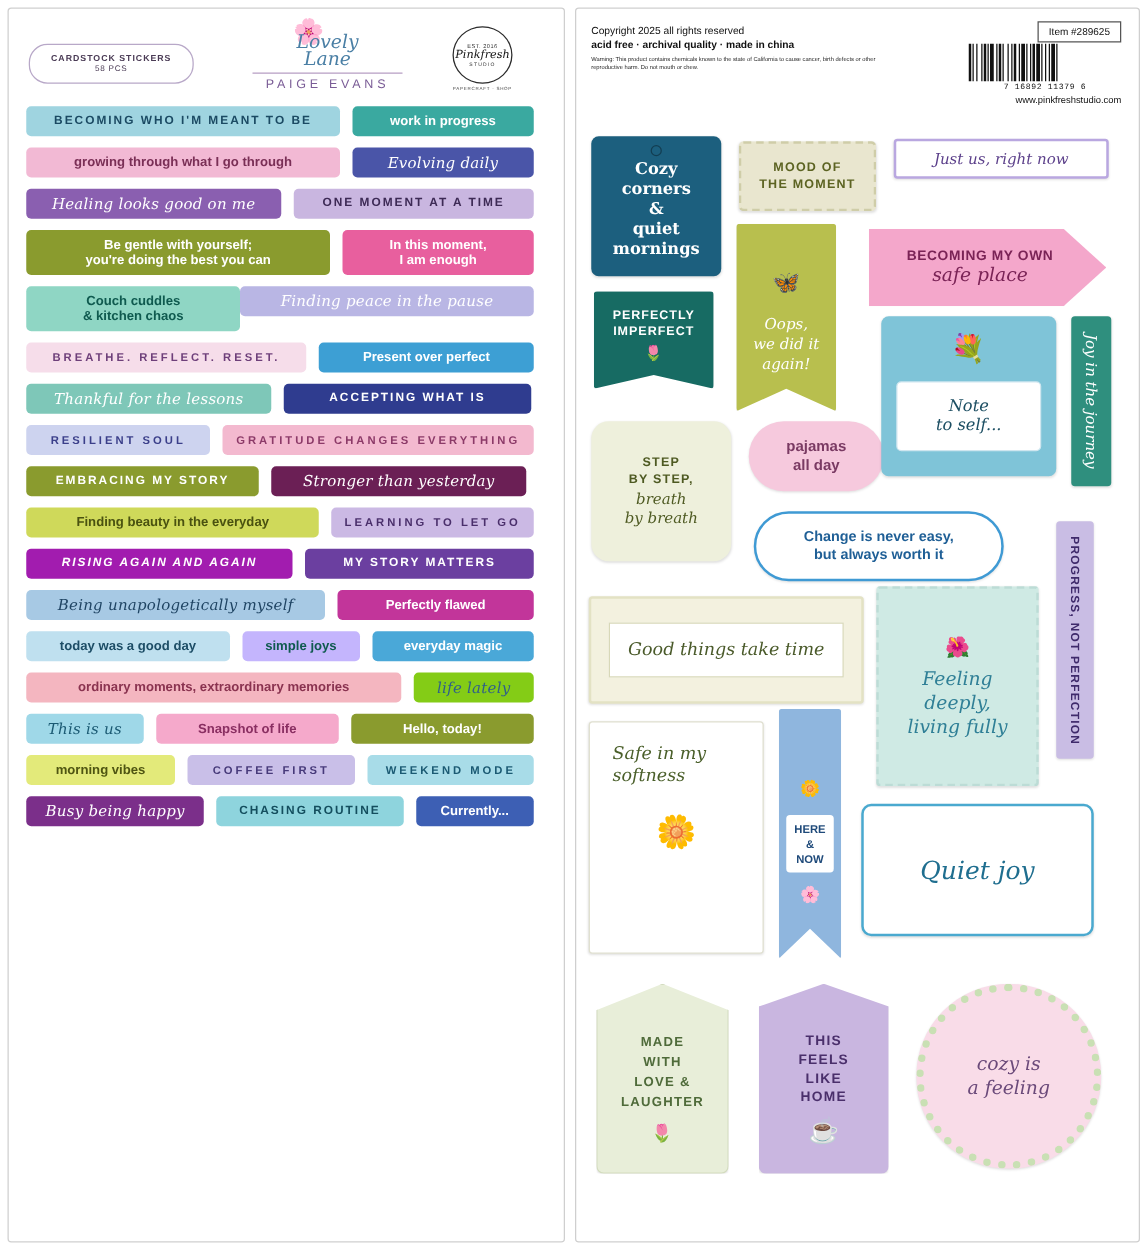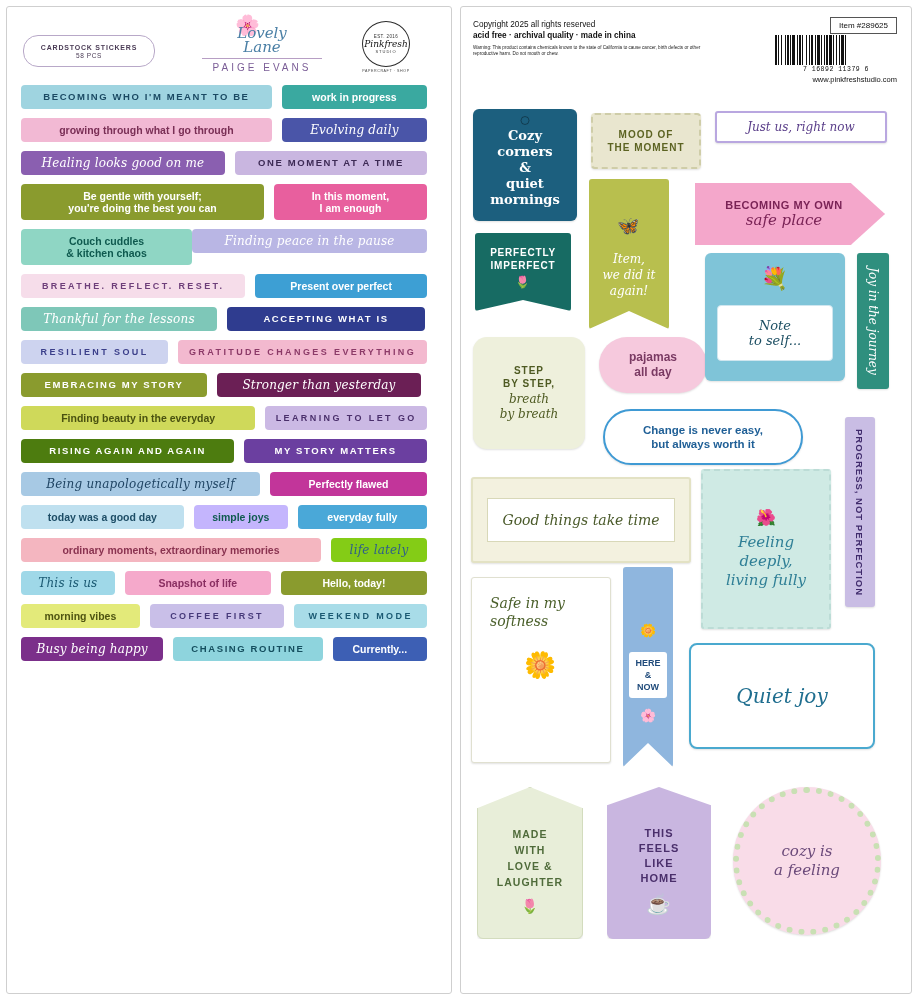--- a/index.html
+++ b/index.html
@@ -133,31 +133,31 @@
         </div>
         <div class="row">
           <div class="chip caps" style="background: rgb(138, 155, 46); color: rgb(255, 255, 255); width: 186px; margin-right: 10px; white-space: pre-line;">EMBRACING MY STORY</div>
           <div class="chip script" style="background: rgb(107, 31, 85); color: rgb(255, 255, 255); width: 204px; margin-right: 10px; white-space: pre-line;">Stronger than yesterday</div>
         </div>
         <div class="row">
           <div class="chip bold" style="background: rgb(207, 217, 90); color: rgb(74, 82, 16); width: 244px; margin-right: 10px; white-space: pre-line;">Finding beauty in the everyday</div>
           <div class="chip capsw" style="background: rgb(203, 185, 228); color: rgb(74, 47, 107); width: 168px; margin-right: 10px; white-space: pre-line;">LEARNING TO LET GO</div>
         </div>
         <div class="row">
-          <div class="chip caps" style="background: #4d7c0f; color: rgb(255, 255, 255); width: 222px; margin-right: 10px; white-space: pre-line;">RISING AGAIN AND AGAIN</div>
+          <div class="chip caps" style="background: #a21caf; color: rgb(255, 255, 255); width: 222px; margin-right: 10px; white-space: pre-line; font-style: italic;">RISING AGAIN AND AGAIN</div>
           <div class="chip caps" style="background: rgb(107, 63, 160); color: rgb(255, 255, 255); width: 190px; margin-right: 10px; white-space: pre-line;">MY STORY MATTERS</div>
         </div>
         <div class="row">
           <div class="chip script" style="background: rgb(167, 201, 228); color: rgb(31, 68, 99); width: 244px; margin-right: 10px; white-space: pre-line;">Being unapologetically myself</div>
           <div class="chip bold" style="background: rgb(194, 53, 154); color: rgb(255, 255, 255); width: 160px; margin-right: 10px; white-space: pre-line;">Perfectly flawed</div>
         </div>
         <div class="row">
           <div class="chip bold" style="background: rgb(191, 224, 239); color: rgb(29, 77, 102); width: 182px; margin-right: 10px; white-space: pre-line;">today was a good day</div>
           <div class="chip bold" style="background: #c4b5fd; color: rgb(15, 90, 79); width: 104px; margin-right: 10px; white-space: pre-line;">simple joys</div>
-          <div class="chip bold" style="background: rgb(74, 168, 216); color: rgb(255, 255, 255); width: 144px; margin-right: 10px; white-space: pre-line;">everyday fully</div>
+          <div class="chip bold" style="background: rgb(74, 168, 216); color: rgb(255, 255, 255); width: 144px; margin-right: 10px; white-space: pre-line;">everyday magic</div>
         </div>
         <div class="row">
           <div class="chip bold" style="background: rgb(244, 182, 192); color: rgb(138, 51, 80); width: 300px; margin-right: 10px; white-space: pre-line;">ordinary moments, extraordinary memories</div>
           <div class="chip script" style="background: #84cc16; color: rgb(47, 95, 138); width: 96px; margin-right: 10px; white-space: pre-line;">life lately</div>
         </div>
         <div class="row">
           <div class="chip script" style="background: rgb(159, 216, 232); color: rgb(27, 90, 115); width: 96px; margin-right: 10px; white-space: pre-line;">This is us</div>
           <div class="chip bold" style="background: rgb(245, 169, 203); color: rgb(138, 47, 98); width: 150px; margin-right: 10px; white-space: pre-line;">Snapshot of life</div>
           <div class="chip bold" style="background: rgb(138, 155, 46); color: rgb(255, 255, 255); width: 150px; margin-right: 10px; white-space: pre-line;">Hello, today!</div>
         </div>
@@ -260,21 +260,21 @@
       <div class="abs ctr col shadow" style="left:14px;top:146px;width:96px;height:78px;background:#176b63;color:#fff;border-radius:3px;
                   clip-path:polygon(0 0,100% 0,100% 100%,50% 86%,0 100%);">
         <div style="font-weight:bold;font-size:10px;letter-spacing:.8px;line-height:13px;white-space:pre-line;margin-top:-10px;">PERFECTLY
 IMPERFECT</div>
         <div class="smallflower" style="margin-top:4px;">🌷</div>
       </div>
 
       <div class="abs ctr col shadow" style="left:128px;top:92px;width:80px;height:150px;background:#b8bf4e;color:#fff;border-radius:3px;
                   clip-path:polygon(0 0,100% 0,100% 100%,50% 88%,0 100%);">
         <div style="font-size:18px;margin-top:6px;">🦋</div>
-        <div class="ser ital" style="font-size:12px;line-height:16px;white-space:pre-line;margin-top:14px;">Item,
+        <div class="ser ital" style="font-size:12px;line-height:16px;white-space:pre-line;margin-top:14px;">Oops,
 we did it
 again!</div>
       </div>
 
       <div class="abs ctr col shadow" style="left:234px;top:96px;width:190px;height:62px;background:#f4a7cb;color:#7a2356;
                   clip-path:polygon(0 0,82% 0,100% 50%,82% 100%,0 100%);">
         <div style="font-weight:bold;font-size:11px;letter-spacing:.5px;margin-left:-12px;">BECOMING MY OWN</div>
         <div class="ser ital" style="font-size:15px;margin-left:-12px;">safe place</div>
       </div>
 

